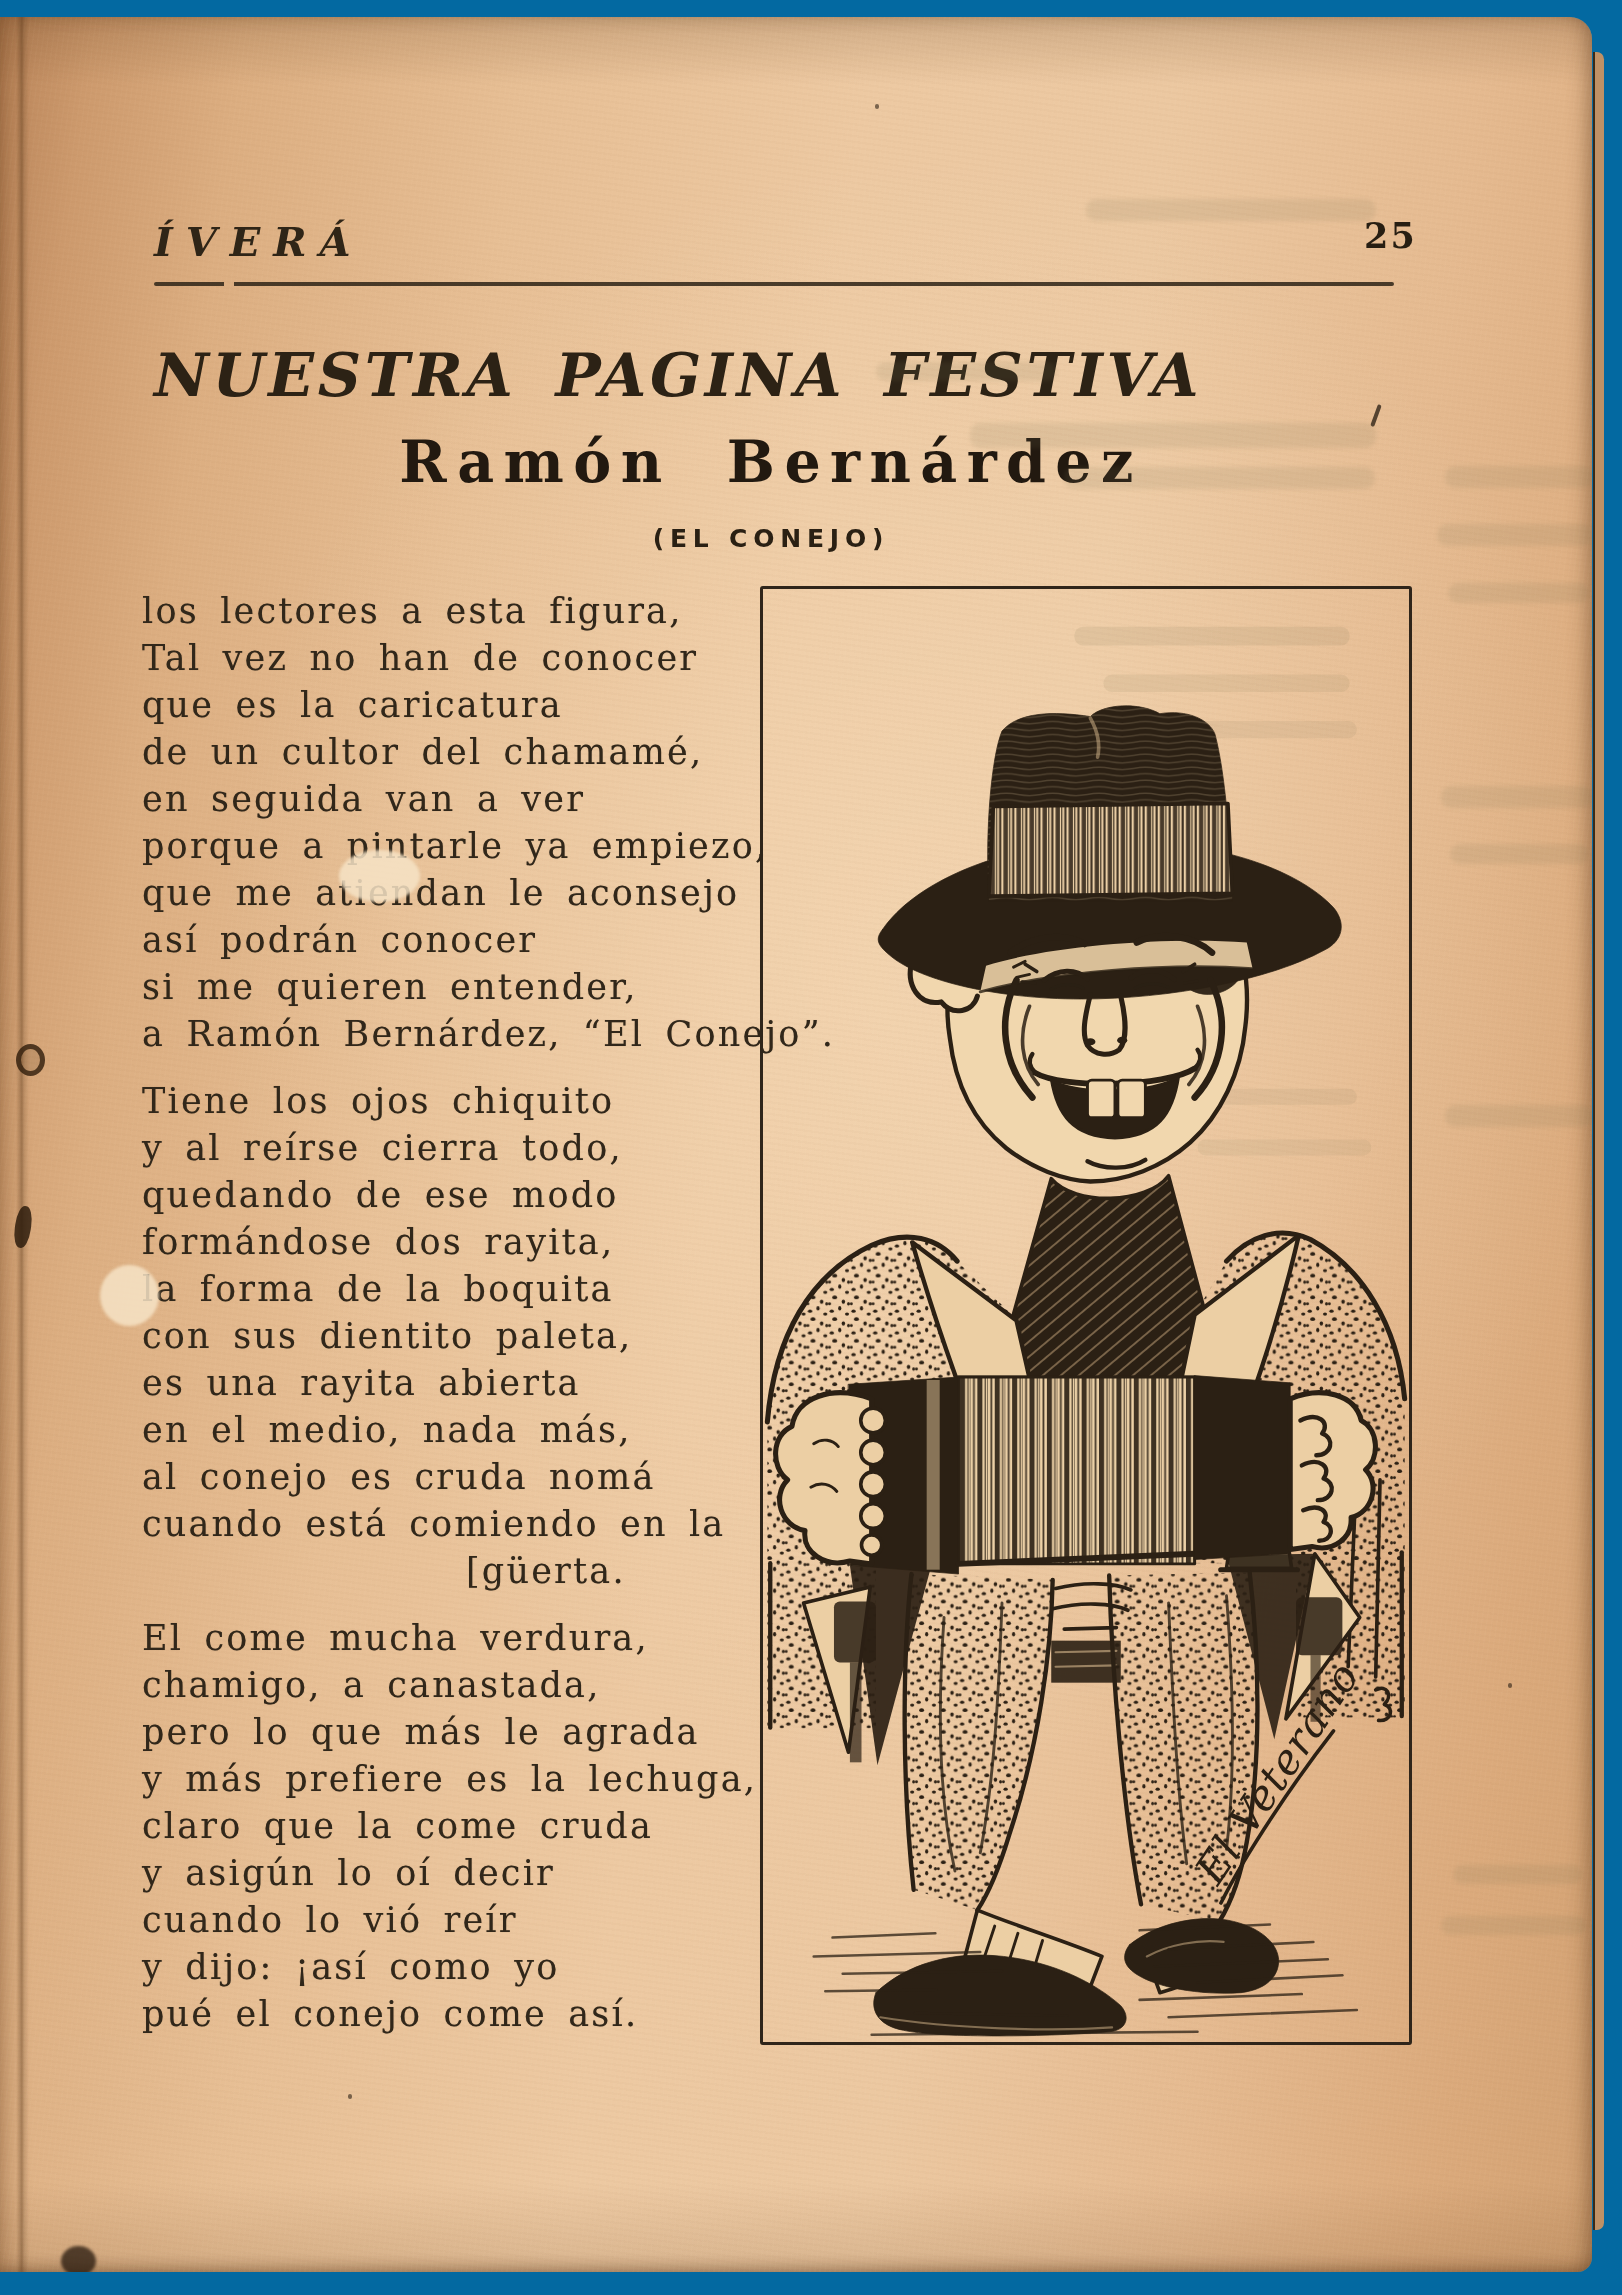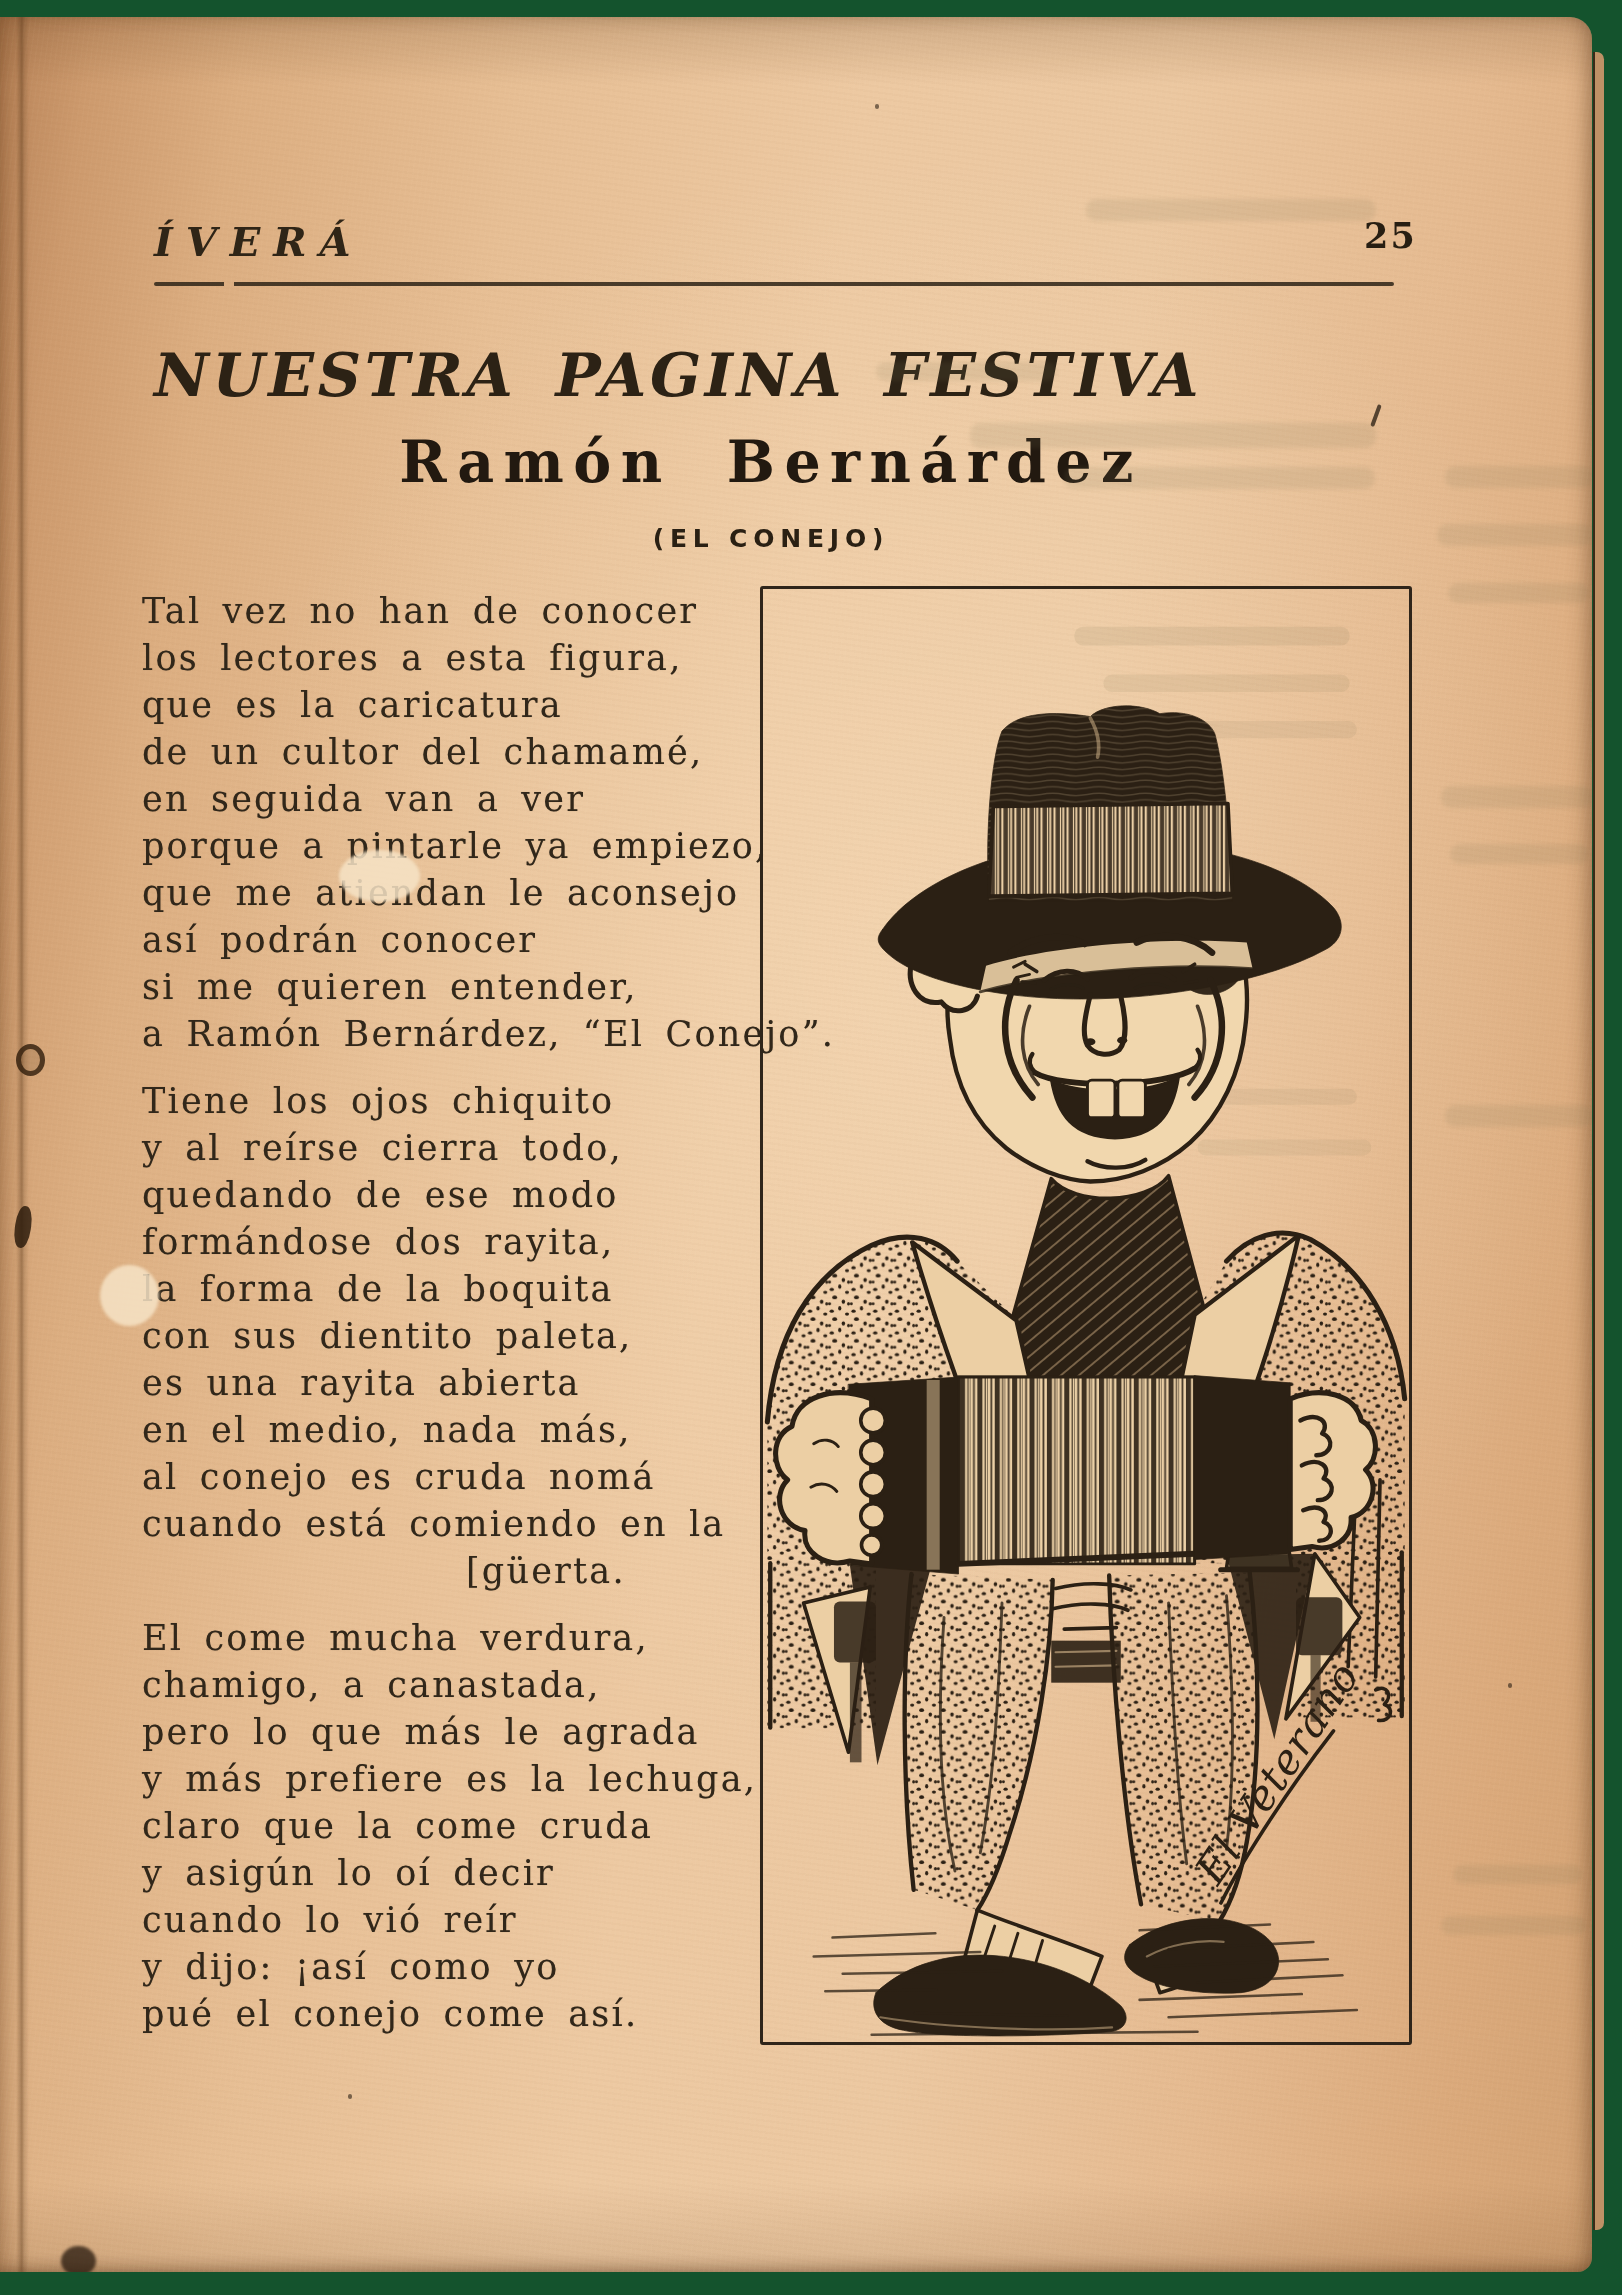--- a/index.html
+++ b/index.html
@@ -1,16 +1,16 @@
 <!DOCTYPE html>
 <html style="font-size:11.6px"><head>
 <meta charset="utf-8">
 <style>
   html,body{margin:0;padding:0;background:#0e1014;}
-  .screen{position:relative;width:1622px;height:2295px;background:#14532d;overflow:hidden;
+  .screen{position:relative;width:1622px;height:2295px;background:#0369a1;overflow:hidden;
           font-family:"DejaVu Serif", serif;}
   .page{position:absolute;left:0;top:17.4px;width:1592px;height:2255px;overflow:hidden;
         border-radius:0 22px 14.5px 0;
         background:
           radial-gradient(ellipse 1014px 1159px at 58% 42%, rgba(255,236,205,0.30), rgba(255,236,205,0) 70%),
           linear-gradient(to bottom, rgba(92,56,24,0.20), rgba(92,56,24,0) 3%, rgba(92,56,24,0) 96%, rgba(92,56,24,0.14)),
           linear-gradient(98deg,#b98459 0%,#cd9a6d 5%,#dcae81 13%,#e7bf95 28%,#edc9a2 46%,#ecc8a1 62%,#e5ba90 78%,#dbaa7c 91%,#d2a172 100%);
         box-shadow: inset -11.6px 0 19px -5.8px rgba(70,38,14,0.35), inset 0 -8.7px 14.5px -5.8px rgba(70,38,14,0.28), inset 16px 0 22px -7.2px rgba(110,62,26,0.30);}
   .page::before{content:"";position:absolute;inset:0;pointer-events:none;
         background:repeating-linear-gradient(8deg, rgba(120,80,40,0.022) 0 2.2px, rgba(0,0,0,0) 2.2px 5.8px),
@@ -63,22 +63,22 @@
     <div class="masthead">ÍVERÁ</div>
     <div class="page-number">25</div>
     <div class="header-rule"></div>
 
     <div class="section-title">NUESTRA PAGINA FESTIVA</div>
     <div class="article-title">Ramón Bernárdez</div>
     <div class="article-subtitle">(EL CONEJO)</div>
 
     <div class="poem">
         <div class="stanza">
+          <div class="poem-line">los lectores a esta figura,</div>
           <div class="poem-line">Tal vez no han de conocer</div>
-          <div class="poem-line">los lectores a esta figura,</div>
           <div class="poem-line">que es la caricatura</div>
           <div class="poem-line">de un cultor del chamamé,</div>
           <div class="poem-line">en seguida van a ver</div>
           <div class="poem-line">porque a pintarle ya empiezo,</div>
           <div class="poem-line">que me atiendan le aconsejo</div>
           <div class="poem-line">así podrán conocer</div>
           <div class="poem-line">si me quieren entender,</div>
           <div class="poem-line">a Ramón Bernárdez, “El Conejo”.</div>
         </div>
         <div class="stanza">

